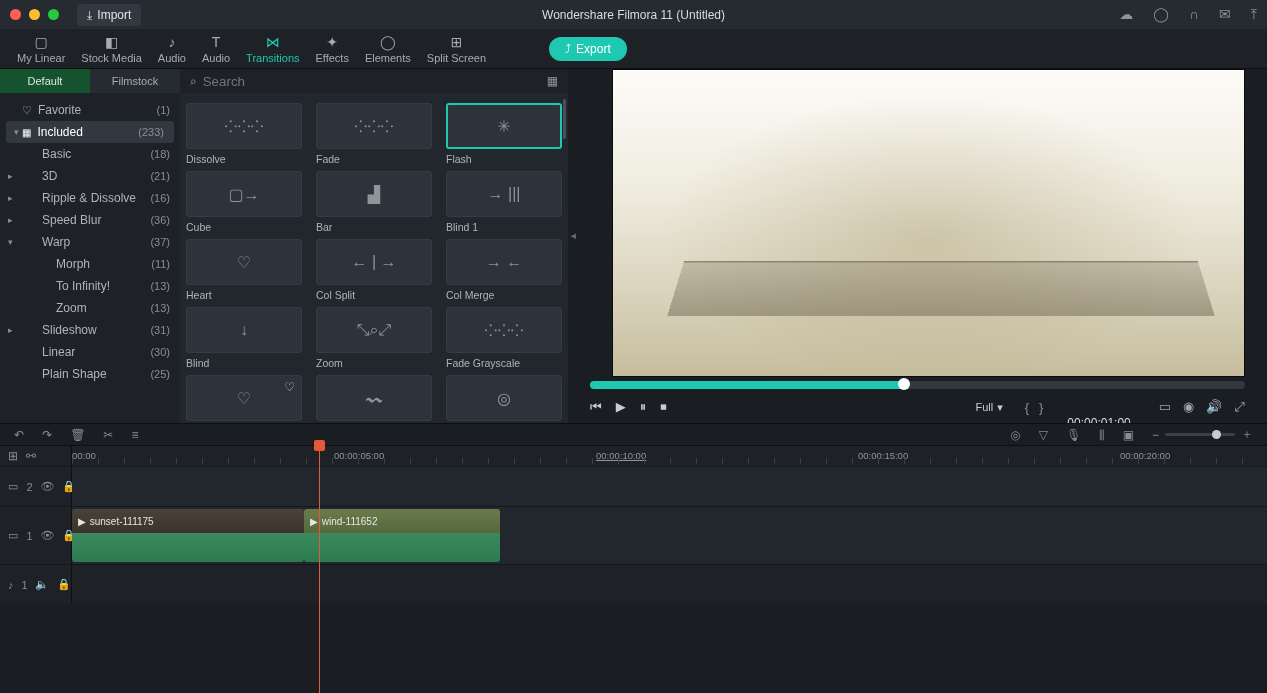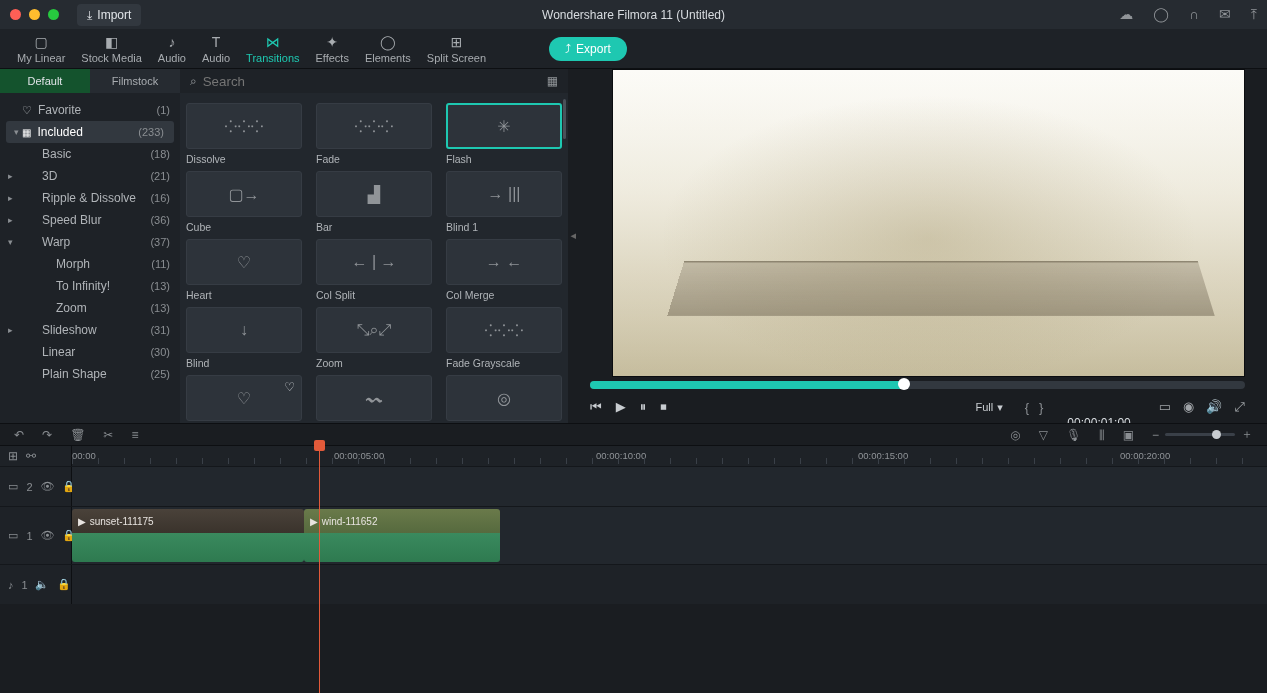--- a/index.html
+++ b/index.html
@@ -367,21 +367,21 @@
 <div class="timeline">
   <div class="ruler-row">
     <div class="track-head-col">
       <span>⊞</span>
       <span>⚯</span>
     </div>
     <div class="ruler" id="ruler">
       <div class="playhead" id="playhead" style="left: 247px;"></div>
     <span class="tick" style="left: 0px;">00:00</span>
         <span class="tick" style="left: 262px;">00:00:05:00</span>
-        <span class="tick" style="left: 524px;">00:00:10:00</span>
+        <span class="tick" style="left: 524px; text-decoration: underline;">00:00:10:00</span>
         <span class="tick" style="left: 786px;">00:00:15:00</span>
         <span class="tick" style="left: 1048px;">00:00:20:00</span>
         <div class="tick small" style="left: 0px;"></div>
         <div class="tick small" style="left: 26px;"></div>
         <div class="tick small" style="left: 52px;"></div>
         <div class="tick small" style="left: 78px;"></div>
         <div class="tick small" style="left: 104px;"></div>
         <div class="tick small" style="left: 130px;"></div>
         <div class="tick small" style="left: 156px;"></div>
         <div class="tick small" style="left: 182px;"></div>

